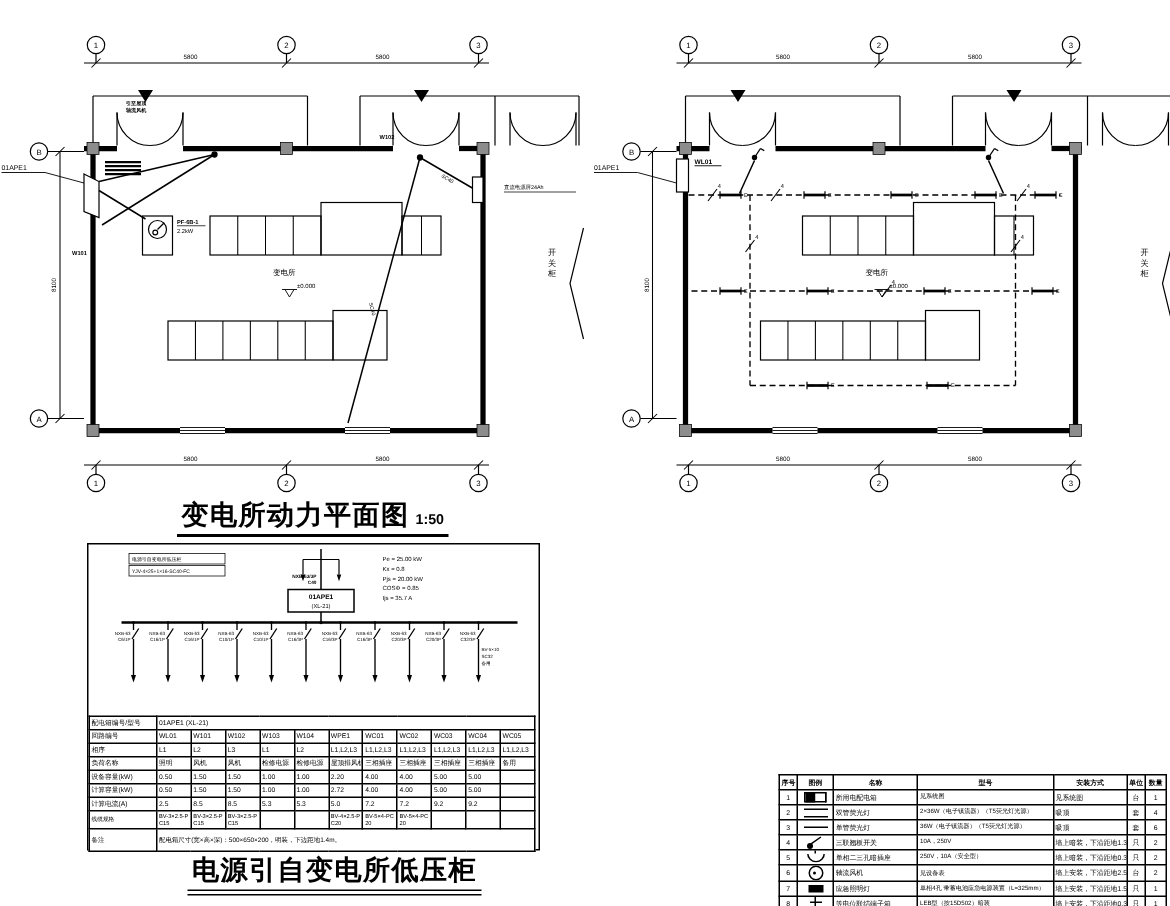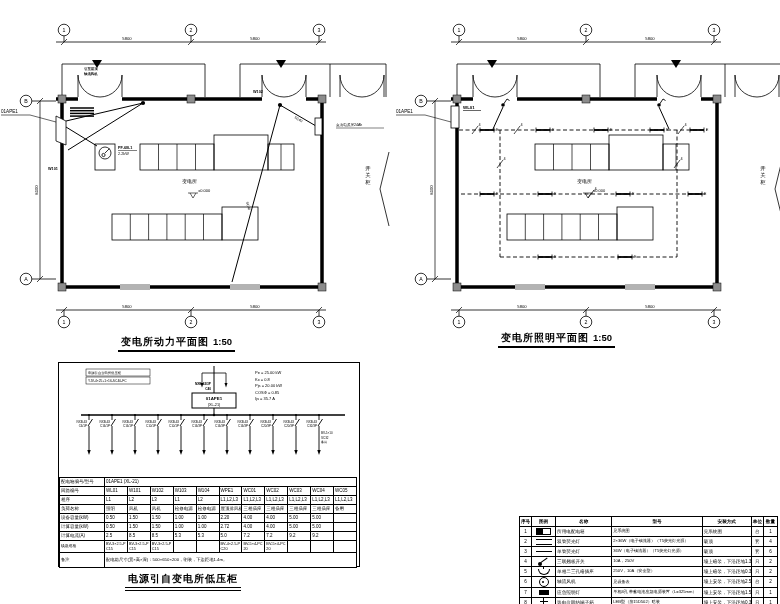--- a/index.html
+++ b/index.html
@@ -1,21 +1,21 @@
 <!DOCTYPE html>
 <html><head>
 <meta charset="utf-8">
 <style>
 html,body{margin:0;padding:0;background:#fff}
 .canvas{position:relative;width:780px;height:604px;background:#fff;color:#000;
   font-family:"Liberation Sans","DejaVu Sans",sans-serif;overflow:hidden}
 .canvas svg{position:absolute;overflow:visible}
 svg text{fill:#000;font-family:"Liberation Sans","DejaVu Sans",sans-serif}
 .title{position:absolute;white-space:nowrap;border-bottom:2px solid #000;padding:0 3px 1px;font-weight:bold}
-.title .big{font-size:10px;letter-spacing:1px}
+.title .big{font-size:18px;letter-spacing:1px}
 .title .scale{font-size:9.5px;margin-left:4px}
 .title.double{border-bottom:4px double #000}
 .sys-box{position:absolute;left:58px;top:362px;width:300px;height:203px;border:1px solid #000;background:#fff}
 table{border-collapse:collapse;table-layout:fixed;background:#fff}
 td,th{border:0.5px solid #000;padding:0 1px;overflow:hidden;white-space:nowrap;font-weight:normal}
 .sys-table{position:absolute;left:0;top:114px;width:298px;font-size:4.5px;line-height:1.15}
 .sys-table td{height:8px}
 .sys-table td.lbl{width:42px}
 .sys-table tr.wrap td{white-space:normal;word-break:break-all;font-size:3.8px;height:11px}
 .sys-table tr.remark td{white-space:normal;font-size:4.3px;height:14px}
@@ -373,23 +373,20 @@
         <circle cx="264" cy="103" r="1.8" fill="#000"></circle>
         <line x1="264" y1="103" x2="268" y2="97" stroke="#000" stroke-width="0.9"></line>
         <line x1="268" y1="97" x2="270.5" y2="98.5" stroke="#000" stroke-width="0.9"></line>
         <line x1="264" y1="105" x2="274" y2="127" stroke="#000" stroke-width="1"></line>
       </g>
     </svg>
 
   <div class="title" id="t-power" style="left:118px;top:331px">
     <span class="big">变电所动力平面图</span><span class="scale">1:50</span>
   </div>
-  <div class="title" id="t-lighting" style="left:498px;top:327px">
-    <span class="big">变电所照明平面图</span><span class="scale">1:50</span>
-  </div>
 
   <div class="sys-box">
     <svg id="svg-system" xmlns="http://www.w3.org/2000/svg" style="left:0;top:0" width="298" height="114" viewBox="0 0 298 114">
         <g>
           <line x1="155" y1="3" x2="155" y2="30" stroke="#000" stroke-width="1"></line>
           <line x1="143" y1="10" x2="167" y2="10" stroke="#000" stroke-width="0.8"></line>
           <line x1="143" y1="10" x2="143" y2="20" stroke="#000" stroke-width="0.8"></line>
           <polygon points="141.5,20 144.5,20 143,24.5" fill="#000"></polygon>
           <line x1="167" y1="10" x2="167" y2="20" stroke="#000" stroke-width="0.8"></line>
           <polygon points="165.5,20 168.5,20 167,24.5" fill="#000"></polygon>

